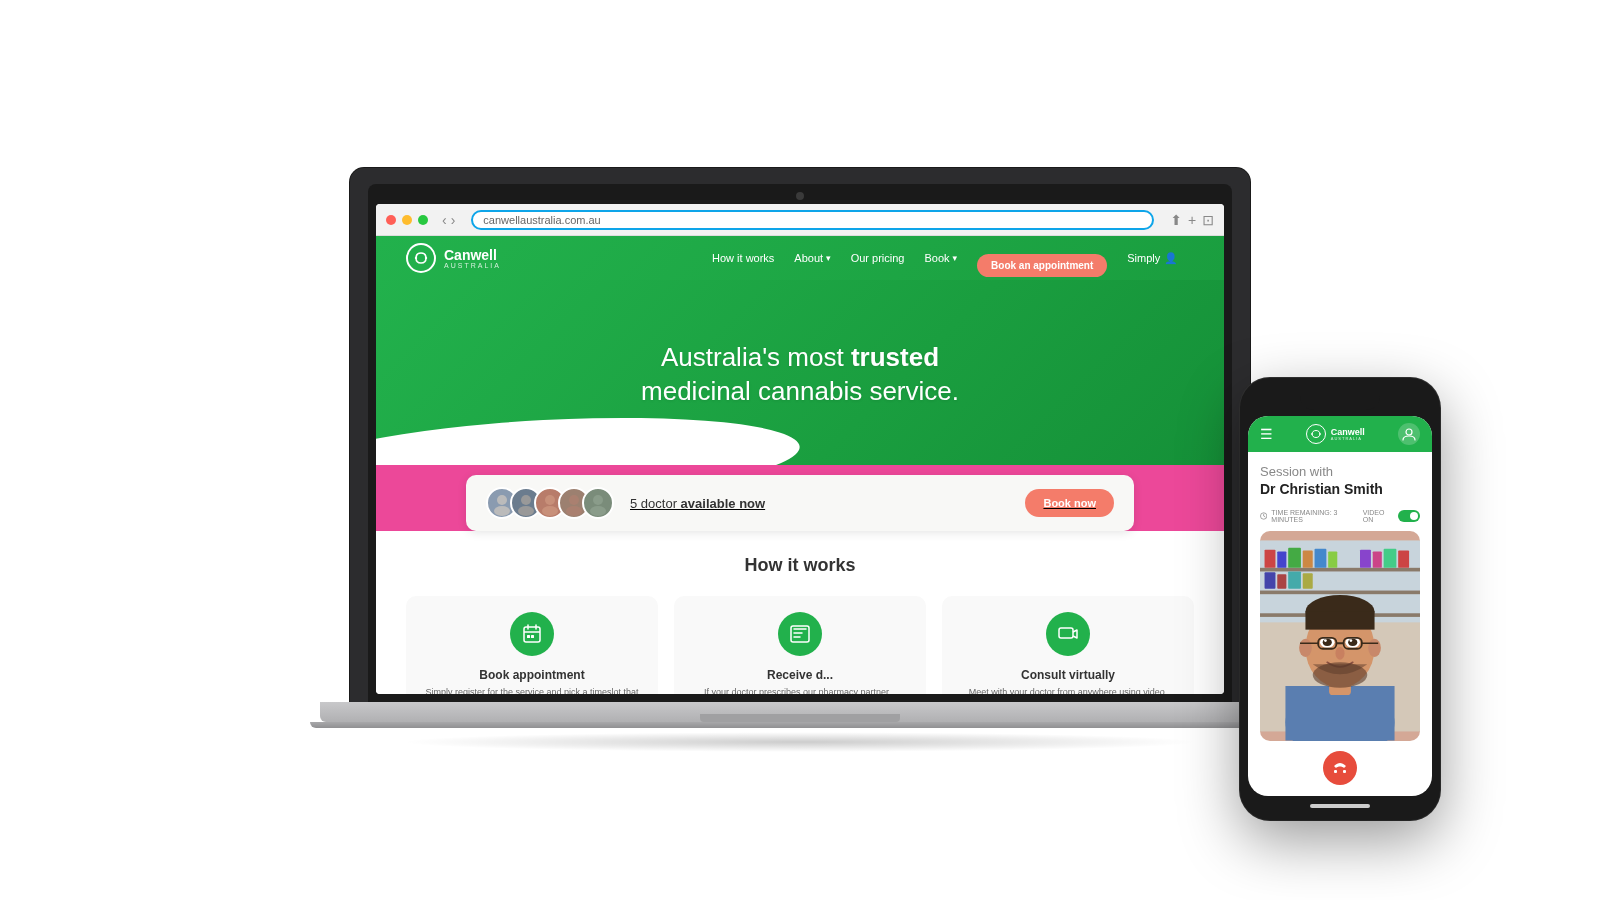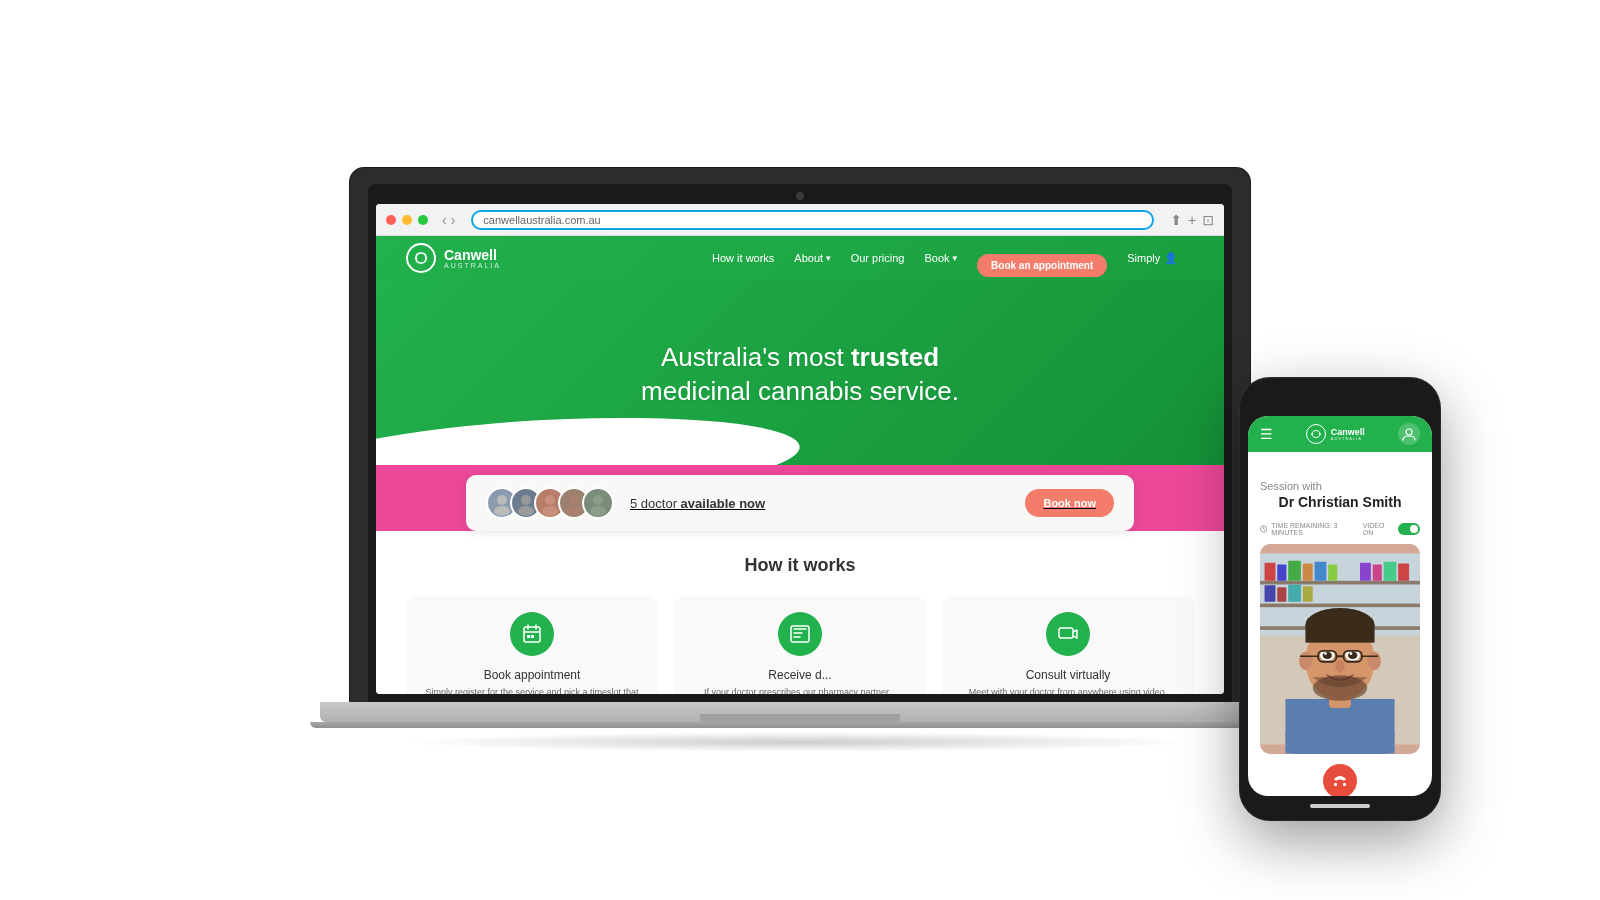--- a/index.html
+++ b/index.html
@@ -356,21 +356,21 @@
       display: flex;
       align-items: center;
       justify-content: center;
       margin: 0 auto 12px auto;
       font-size: 18px;
       color: white;
     }
 
     .step-title {
       font-size: 12px;
-      font-weight: 400;
+      font-weight: 700;
       color: #333;
       margin-bottom: 4px;
     }
 
     .step-desc {
       font-size: 9px;
       color: #666;
       line-height: 1.5;
     }
 
@@ -493,32 +493,30 @@
       justify-content: center;
       color: white;
       font-size: 12px;
     }
 
     .phone-content {
       padding: 12px;
     }
 
     .session-label {
-      font-size: 11px;
+      font-size: 13px;
       color: #888;
       margin-bottom: 2px;
-      margin-top: 16px;
     }
 
     .doctor-name {
       font-size: 14px;
       font-weight: 700;
       color: #222;
       margin-bottom: 12px;
-      text-align: center;
     }
 
     .session-meta {
       display: flex;
       align-items: center;
       justify-content: space-between;
       margin-bottom: 8px;
     }
 
     .time-remaining {

